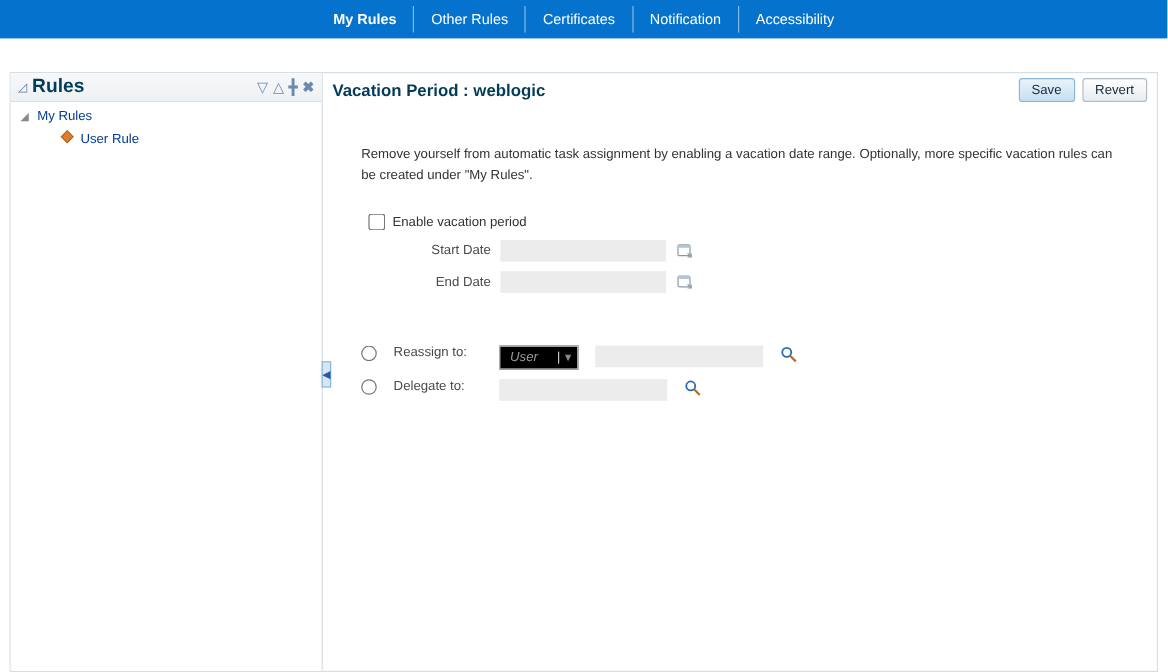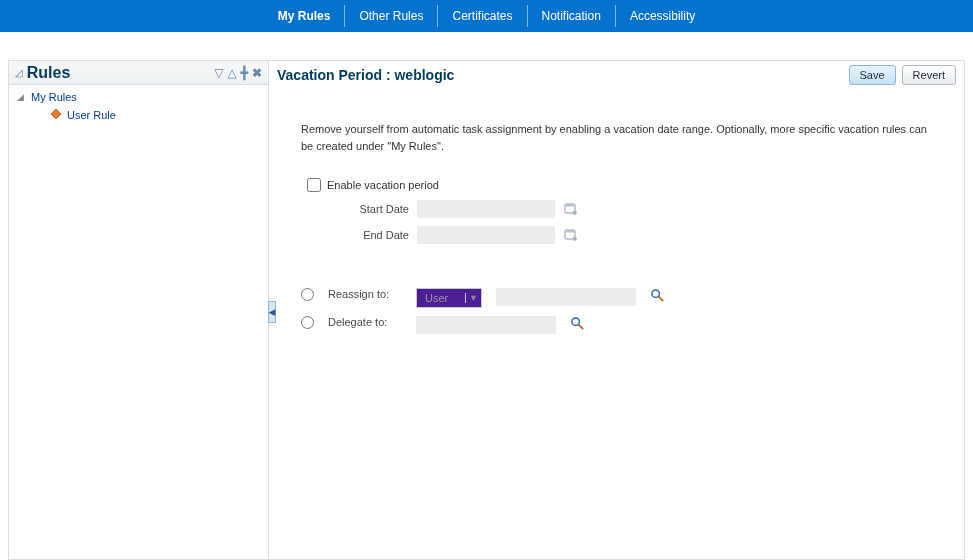--- a/index.html
+++ b/index.html
@@ -45,21 +45,21 @@
     .form-row { display: flex; align-items: center; margin-bottom: 8px; gap: 8px; }
     .form-label { width: 78px; text-align: right; color: #4a4a4a; font-size: 11px; }
     .date-input { background: #ececec; border: none; height: 18px; width: 138px; padding: 2px 4px; font-size: 11px; }
     .date-picker-icon { color: #7a8a9a; cursor: pointer; display: inline-flex; }
     .date-picker-icon svg { width: 16px; height: 16px; }
     
     .assign-block { margin: 44px 0 0 0; }
     .assign-row { display: flex; align-items: flex-start; gap: 14px; margin-bottom: 8px; }
     .assign-row input[type=radio] { margin-left: 0; }
     .assign-label { width: 74px; color: #4a4a4a; }
-    .disabled-select { display: inline-flex; align-items: center; background: #4c1d95; border: 1px solid #c8c8c8; height: 20px; }
+    .disabled-select { display: inline-flex; align-items: center; background: #000000; border: 1px solid #c8c8c8; height: 20px; font-style: italic; }
     .disabled-select .sel-text { color: #9a9a9a; padding: 0 8px; width: 48px; font-size: 11px; }
     .disabled-select .sel-arrow { border-left: 1px solid #c8c8c8; width: 16px; text-align: center; color: #888; font-size: 9px; }
     .text-input-gray { background: #ececec; border: none; height: 18px; width: 140px; padding: 2px 4px; font-size: 11px; }
     .search-icon { cursor: pointer; display: inline-flex; }
     .search-icon svg { width: 15px; height: 15px; }
     
     .splitter-handle { position: absolute; left: -1px; top: 240px; width: 8px; height: 22px; background: #d7e6f5; border: 1px solid #8bb7da; display: flex; align-items: center; justify-content: center; cursor: pointer; color: #2a5a9a; font-size: 9px; }
   </style>
 </head>
 <body>

